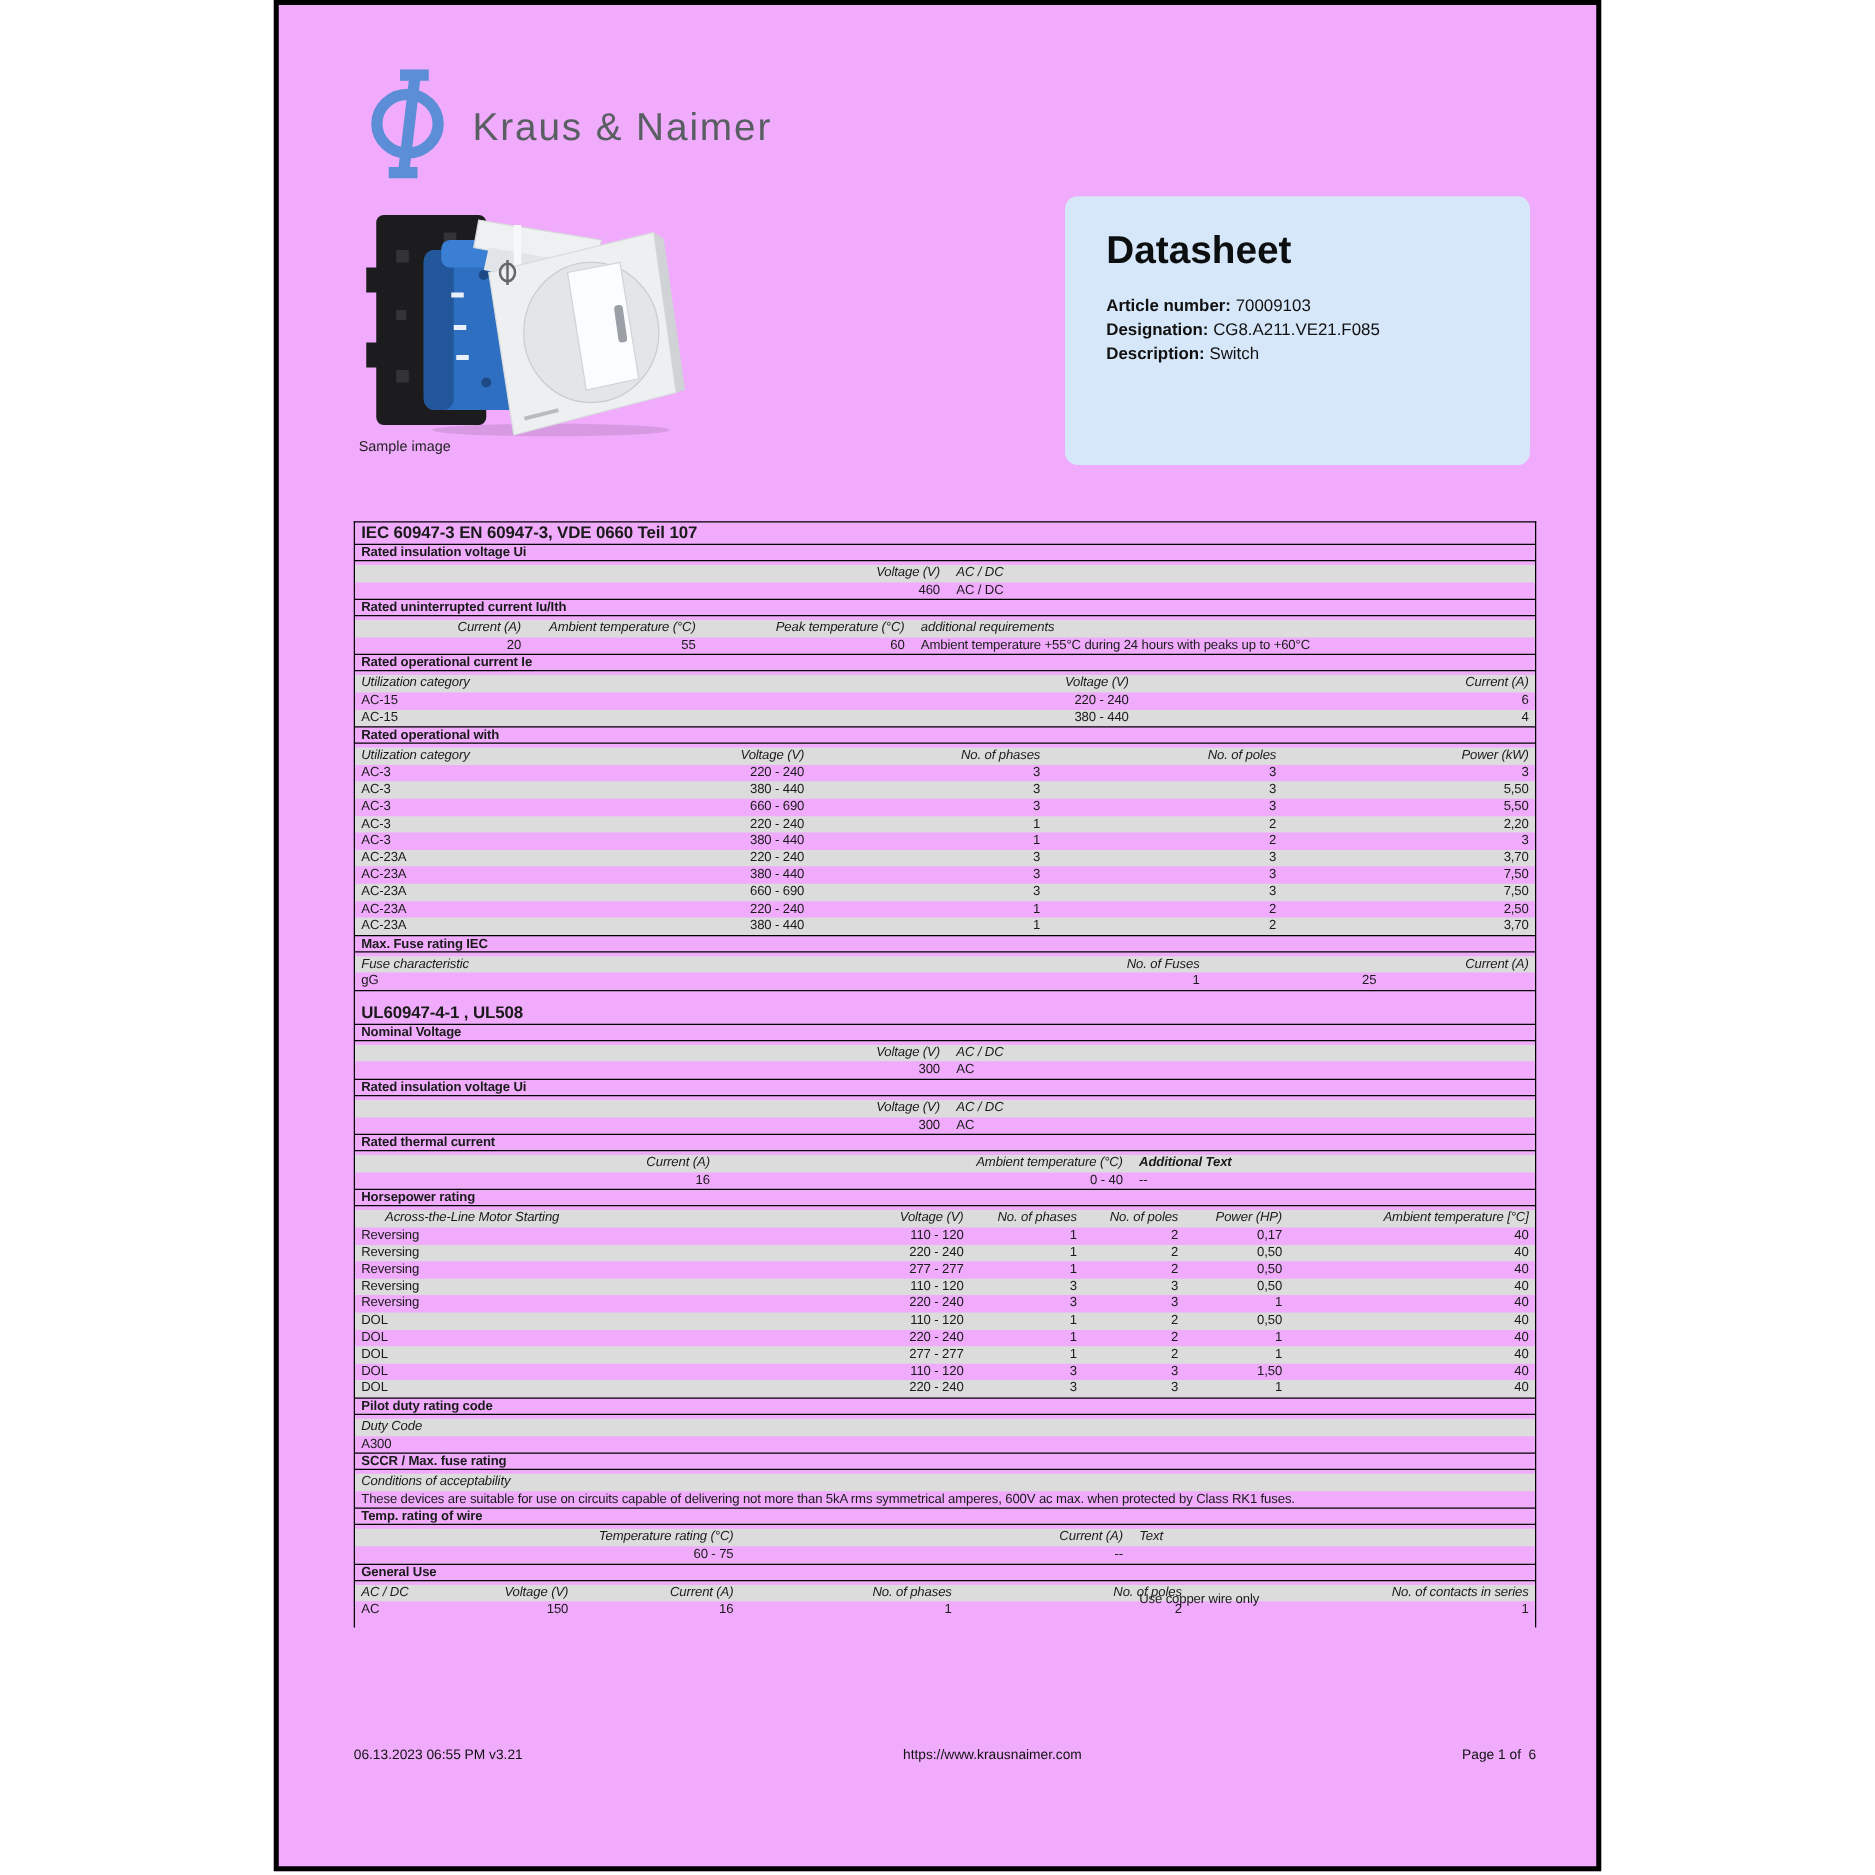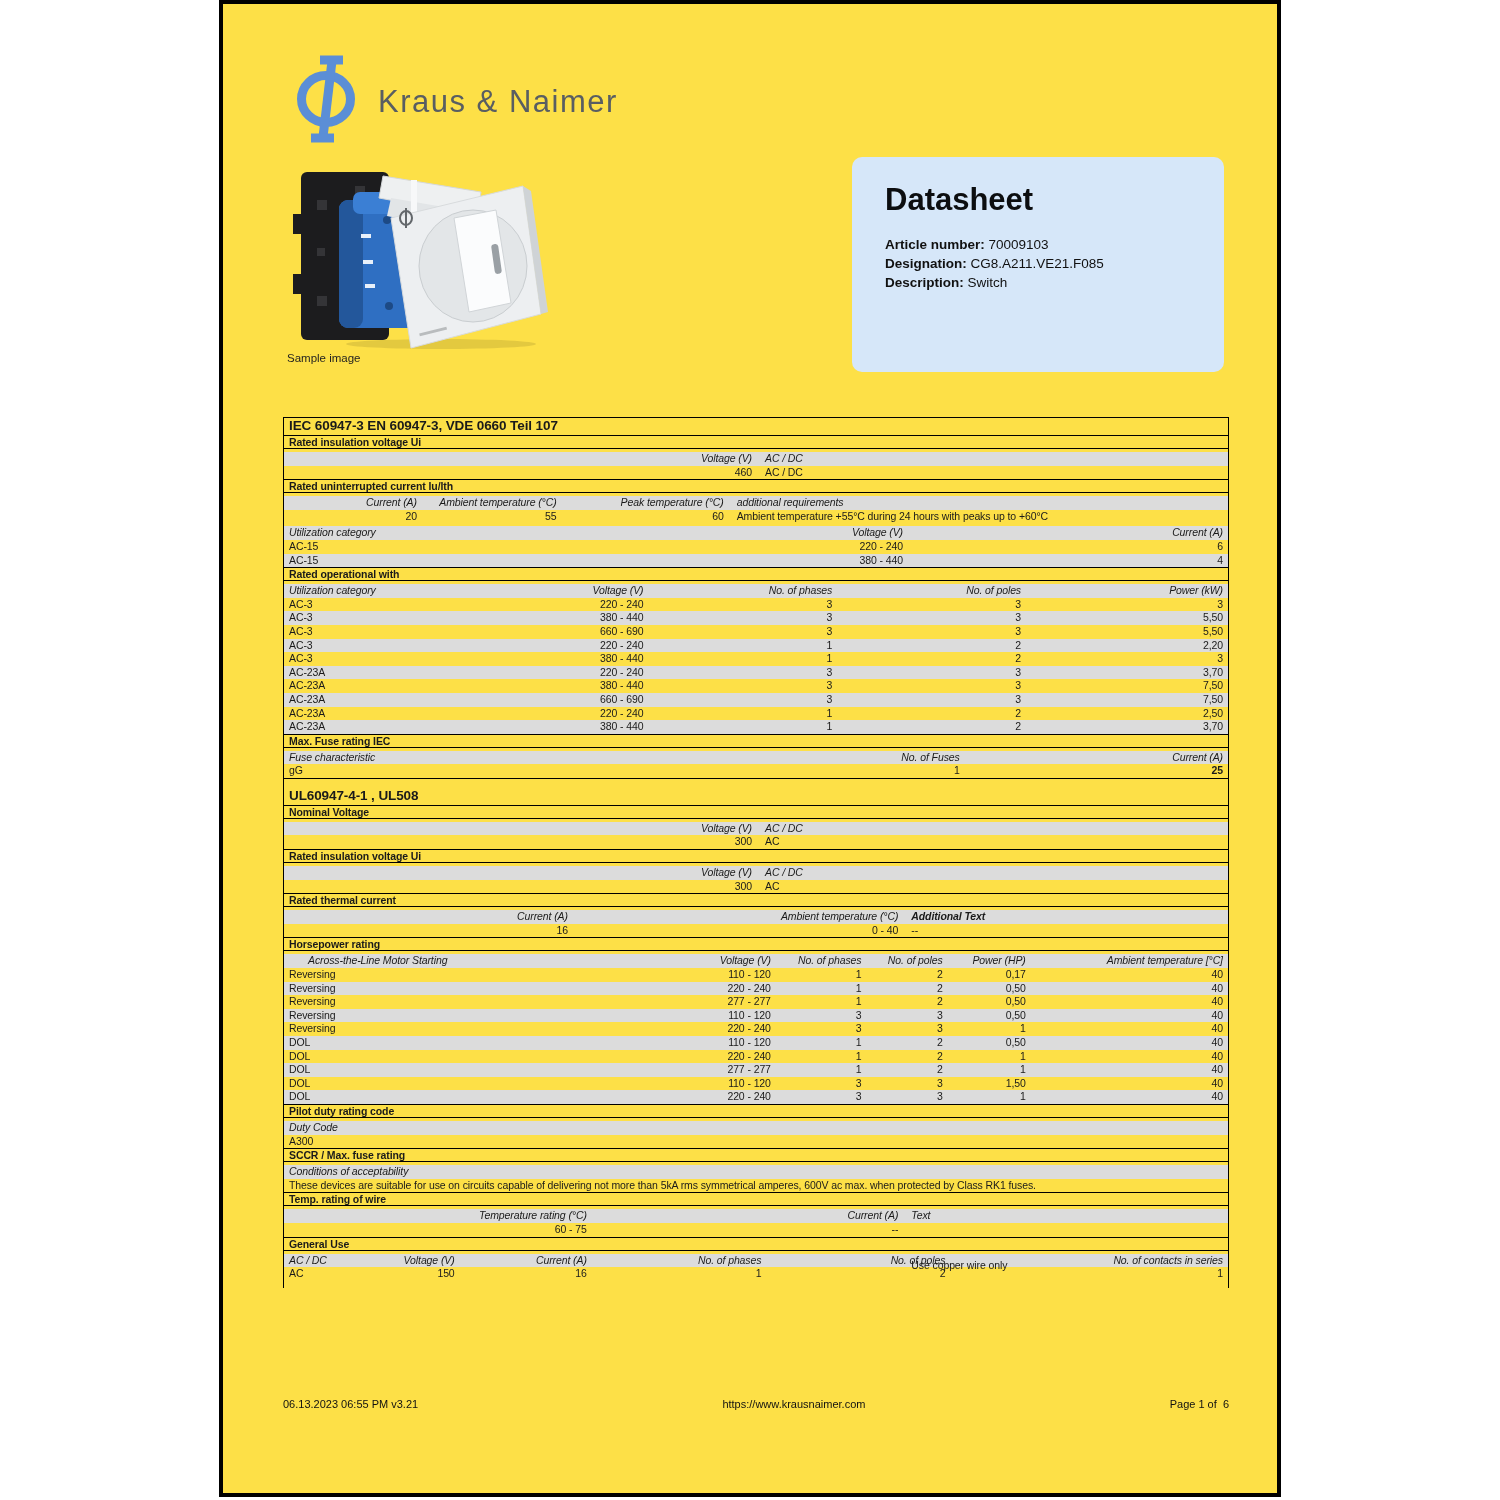--- a/index.html
+++ b/index.html
@@ -1,20 +1,20 @@
 <!DOCTYPE html>
 <html><head>
 <meta charset="utf-8">
 <style>
   * { margin:0; padding:0; box-sizing:border-box; }
   html,body { width:1500px; height:1500px; background:#ffffff; }
   body { font-family:"Liberation Sans", sans-serif; color:#1a1a1a; position:relative; }
 
   .page { position:absolute; left:219px; top:0; width:1062px; height:1497px;
-          border:4px solid #000; background:#fde047; }
+          border:4px solid #000; background:#f0abfc; }
 
   
   .logo { position:absolute; left:73px; top:50px; display:flex; align-items:center; }
   .logo svg { display:block; }
   .brand-text { font-size:31px; color:#595e62; letter-spacing:1.5px; font-weight:400;
                 margin-left:20px; margin-top:6px; }
 
   
   .product { position:absolute; left:68px; top:152px; }
   .caption { position:absolute; left:64px; top:348px; font-size:11.5px; color:#1f1f1f; }
@@ -127,20 +127,21 @@
         <div class="tcell" style="width: 14.8%; text-align: right;">Ambient temperature (°C)</div>
         <div class="tcell" style="width: 17.7%; text-align: right;">Peak temperature (°C)</div>
         <div class="tcell last padL" style="width: 53%; text-align: left;">additional requirements</div>
       </div>
       <div class="trow ">
         <div class="tcell first" style="width: 14.5%; text-align: right;">20</div>
         <div class="tcell" style="width: 14.8%; text-align: right;">55</div>
         <div class="tcell" style="width: 17.7%; text-align: right;">60</div>
         <div class="tcell last padL" style="width: 53%; text-align: left;">Ambient temperature +55°C during 24 hours with peaks up to +60°C</div>
       </div>
+      <div class="sub-header">Rated operational current Ie</div>
       <div class="row-gap"></div>
       <div class="trow hdr-row">
         <div class="tcell first" style="width: 55%; text-align: left;">Utilization category</div>
         <div class="tcell" style="width: 11%; text-align: right;">Voltage (V)</div>
         <div class="tcell last" style="width: 34%; text-align: right;">Current (A)</div>
       </div>
       <div class="trow ">
         <div class="tcell first" style="width: 55%; text-align: left;">AC-15</div>
         <div class="tcell" style="width: 11%; text-align: right;">220 - 240</div>
         <div class="tcell last" style="width: 34%; text-align: right;">6</div>
@@ -232,21 +233,21 @@
       <div class="sub-header">Max. Fuse rating IEC</div>
       <div class="row-gap"></div>
       <div class="trow hdr-row">
         <div class="tcell first" style="width: 50%; text-align: left;">Fuse characteristic</div>
         <div class="tcell" style="width: 22%; text-align: right;">No. of Fuses</div>
         <div class="tcell last" style="width: 28%; text-align: right;">Current (A)</div>
       </div>
       <div class="trow ">
         <div class="tcell first" style="width: 50%; text-align: left;">gG</div>
         <div class="tcell" style="width: 22%; text-align: right;">1</div>
-        <div class="tcell last" style="width: 28%; text-align: right; font-weight: bold;">25</div>
+        <div class="tcell last" style="width: 28%; text-align: center;">25</div>
       </div>
       <div class="group-gap"></div>
       <div class="group-title">UL60947-4-1 , UL508</div>
       <div class="sub-header">Nominal Voltage</div>
       <div class="row-gap"></div>
       <div class="trow hdr-row">
         <div class="tcell first" style="width: 50%; text-align: right;">Voltage (V)</div>
         <div class="tcell last padL" style="width: 50%; text-align: left;">AC / DC</div>
       </div>
       <div class="trow ">

